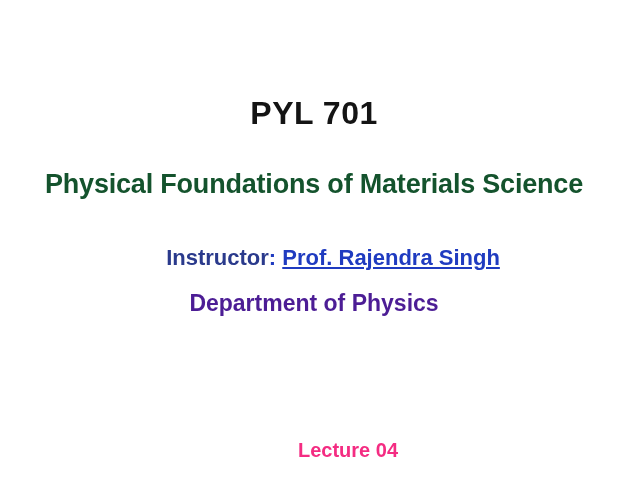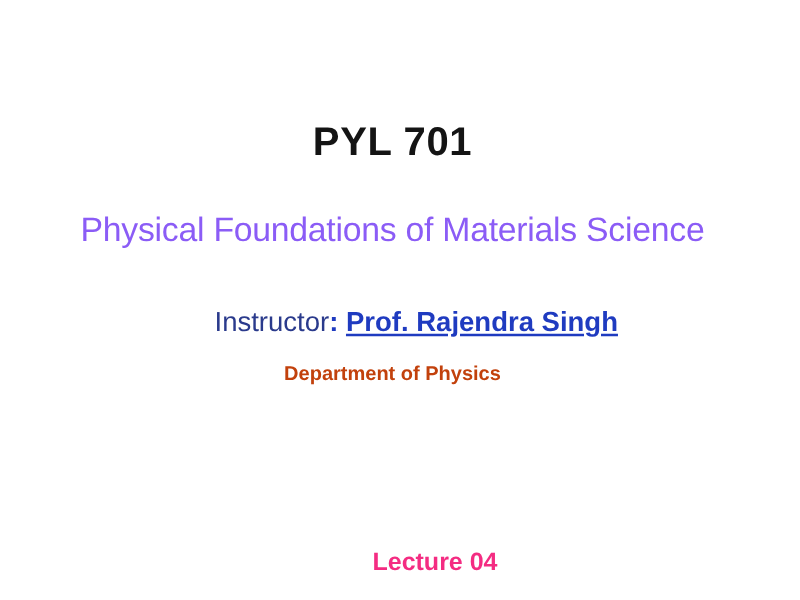--- a/index.html
+++ b/index.html
@@ -38,51 +38,51 @@
     font-size: 32px;
     font-weight: bold;
     color: #141414;
     letter-spacing: 0.5px;
   }
 
   
   .course-title {
     top: 170px;
     font-size: 27px;
-    font-weight: normal;
-    color: #8b5cf6;
+    font-weight: bold;
+    color: #14532d;
     letter-spacing: -0.2px;
   }
 
   
   .instructor-line {
     top: 246px;
     font-size: 22px;
   }
   .instructor-label {
-    font-weight: normal;
+    font-weight: bold;
     color: #2a3a8c;
     margin-left: 38px;
   }
   .instructor-colon {
     font-weight: bold;
     color: #1f3bc0;
   }
   .instructor-name {
     font-weight: bold;
     color: #1f3bc0;
     text-decoration: underline;
   }
 
   
   .department {
     top: 291px;
-    font-size: 16px;
+    font-size: 23px;
     font-weight: bold;
-    color: #c2410c;
+    color: #4c1d95;
     text-align: center;
   }
 
   
   .lecture {
     top: 439px;
     font-size: 20px;
     font-weight: bold;
     color: #f42c82;
     transform: translateX(34px);

